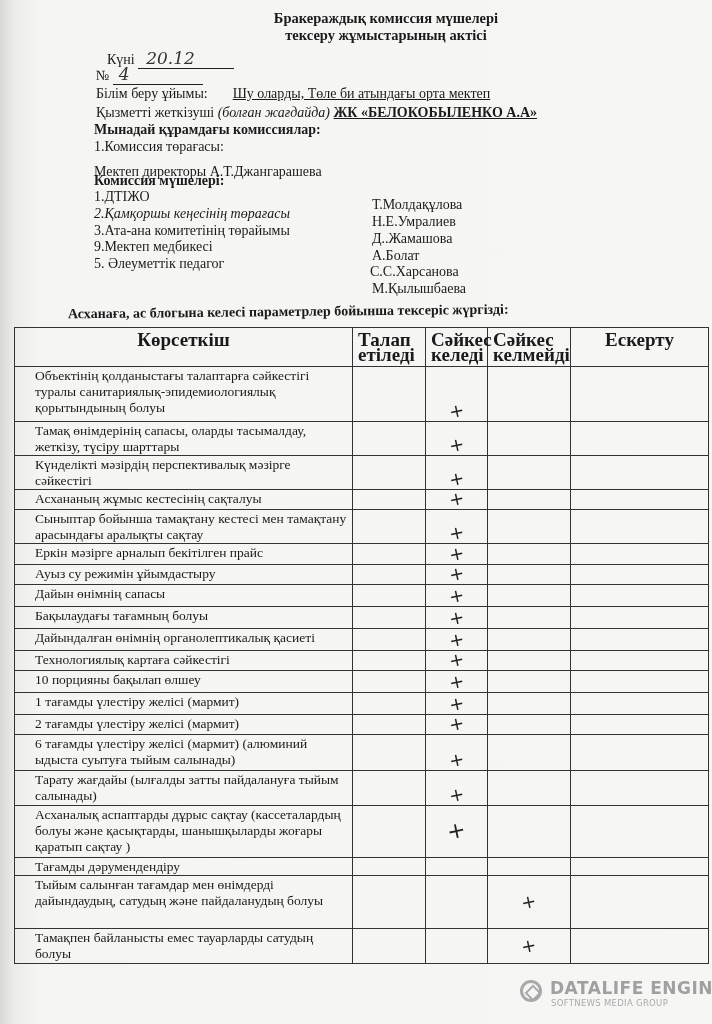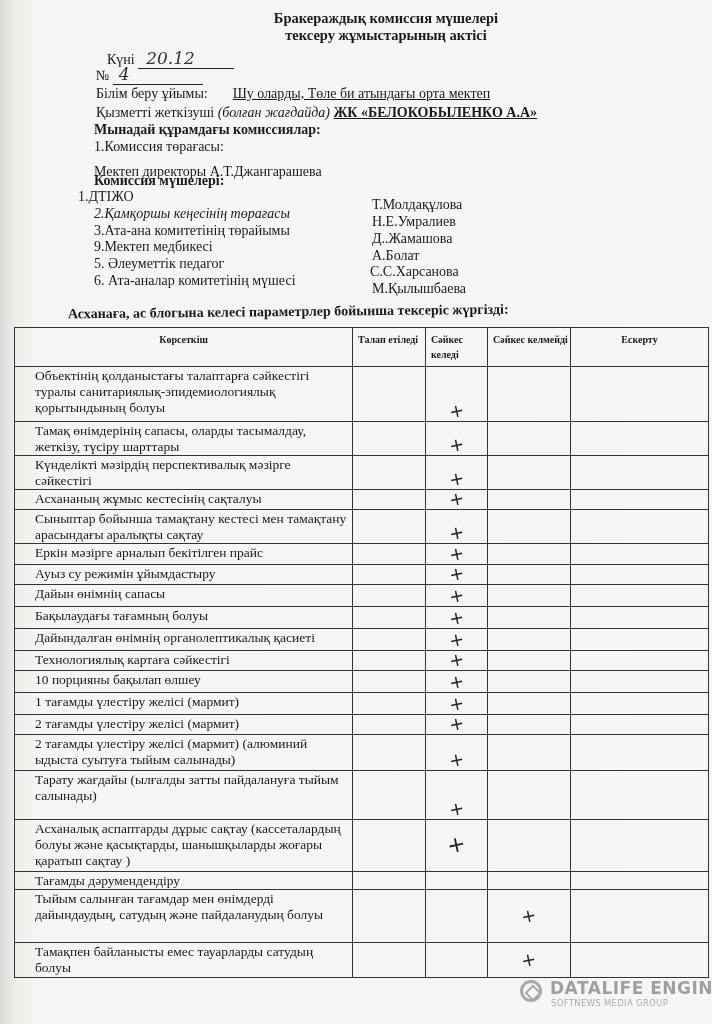--- a/index.html
+++ b/index.html
@@ -15,21 +15,21 @@
   .t1 { top:10px; left:30px; }
   .t2 { top:27px; left:30px; }
   .line { position:absolute; font-size:14px; white-space:nowrap; }
   .hand { font-family:"DejaVu Serif", serif; font-style:italic; color:#333; font-size:17px; }
   .underline-fill { display:inline-block; border-bottom:1px solid #222; }
   .u { text-decoration:underline; }
   .b { font-weight:bold; }
   .i { font-style:italic; }
   table.act { position:absolute; left:14px; top:327px; width:694px; border-collapse:collapse; table-layout:fixed; font-size:13.5px; }
   table.act td, table.act th { border:1px solid #333; vertical-align:top; padding:1px 4px 0 20px; line-height:16px; }
-  table.act th { font-weight:bold; text-align:center; padding:4px 2px; line-height:15px; font-size:10px; }
+  table.act th { font-weight:bold; text-align:center; padding:4px 2px; line-height:15px; font-size:19px; }
   table.act th.l { text-align:left; padding-left:5px; }
   table.act td.c { text-align:center; padding:0; vertical-align:bottom; }
   .mark { font-family:"DejaVu Sans", sans-serif; font-size:18px; color:#222; display:inline-block; transform:rotate(-12deg); line-height:18px; }
   table.act td.section { text-align:center; font-weight:bold; padding:6px 0 12px 0; }
   .wm { position:absolute; left:520px; top:978px; color:#9a9a9a; }
   .wm .logo { position:absolute; left:0; top:2px; width:22px; height:22px; border:3px solid #a8a8a8; border-radius:50%; box-sizing:border-box; }
   .wm .logo:after { content:""; position:absolute; left:4px; top:4px; width:8px; height:8px; border:2px solid #a8a8a8; transform:rotate(45deg); }
   .wm .name { position:absolute; left:30px; top:0; font-family:"DejaVu Sans", sans-serif; font-weight:bold; font-size:17px; letter-spacing:0.5px; white-space:nowrap; color:#a0a0a0; }
   .wm .sub { position:absolute; left:31px; top:20px; font-family:"DejaVu Sans", sans-serif; font-size:8.5px; white-space:nowrap; color:#aaa; letter-spacing:0.3px; }
 </style>
@@ -58,26 +58,25 @@
     <span>Қызметті жеткізуші</span>
     <span class="i">(болған жағдайда)</span>
     <span class="u b">ЖК «БЕЛОКОБЫЛЕНКО А.А»</span>
   </div>
 
   <div class="line b" style="left:94px; top:122px;">Мынадай құрамдағы комиссиялар:</div>
   <div class="line" style="left:94px; top:139px;">1.Комиссия төрағасы:</div>
   <div class="line" style="left:94px; top:164px;">Мектеп директоры  А.Т.Джангарашева</div>
   <div class="line b" style="left:94px; top:173px;">Комиссия мүшелері:</div>
 
-  <div class="line" style="left:78px; top:189px;">1.ДТІЖО</div>
+  <div class="line" style="left:94px; top:189px;">1.ДТІЖО</div>
   <div class="line" style="left:94px; top:206px;font-style:italic;">2.Қамқоршы кеңесінің төрағасы</div>
   <div class="line" style="left:94px; top:223px;">3.Ата-ана комитетінің төрайымы</div>
   <div class="line" style="left:94px; top:239px;">9.Мектеп медбикесі</div>
   <div class="line" style="left:94px; top:256px;">5. Әлеуметтік педагог</div>
-  <div class="line" style="left:94px; top:273px;">6. Ата-аналар комитетінің мүшесі</div>
 
   <div class="line" style="left:372px; top:197px;">Т.Молдақұлова</div>
   <div class="line" style="left:372px; top:214px;">Н.Е.Умралиев</div>
   <div class="line" style="left:372px; top:231px;">Д..Жамашова</div>
   <div class="line" style="left:372px; top:248px;">А.Болат</div>
   <div class="line" style="left:370px; top:264px;">С.С.Харсанова</div>
   <div class="line" style="left:372px; top:281px;">М.Қылышбаева</div>
 
   <div class="line b" style="left:68px; top:304px; transform:rotate(-0.6deg);">Асханаға, ас блогына келесі параметрлер бойынша тексеріс жүргізді:</div>
 
@@ -191,27 +190,27 @@
         <td class="c"></td>
       </tr>
       <tr style="height:20px;">
         <td>2 тағамды үлестіру желісі  (мармит)</td>
         <td class="c"></td>
         <td class="c"><span class="mark">+</span></td>
         <td class="c"></td>
         <td class="c"></td>
       </tr>
       <tr style="height:36px;">
-        <td>2 тағамды үлестіру желісі  (мармит) (алюминий ыдыста суытуға тыйым салынады)</td>
-        <td class="c"></td>
-        <td class="c"><span class="mark">+</span></td>
-        <td class="c"></td>
-        <td class="c"></td>
-      </tr>
-      <tr style="height:49px;">
+        <td>6 тағамды үлестіру желісі  (мармит) (алюминий ыдыста суытуға тыйым салынады)</td>
+        <td class="c"></td>
+        <td class="c"><span class="mark">+</span></td>
+        <td class="c"></td>
+        <td class="c"></td>
+      </tr>
+      <tr style="height:35px;">
         <td>Тарату жағдайы (ылғалды затты пайдалануға тыйым салынады)</td>
         <td class="c"></td>
         <td class="c"><span class="mark">+</span></td>
         <td class="c"></td>
         <td class="c"></td>
       </tr>
       <tr style="height:52px;">
         <td>Асханалық аспаптарды дұрыс сақтау (кассеталардың болуы және қасықтарды, шанышқыларды жоғары қаратып сақтау )</td>
         <td class="c"></td>
         <td class="c" style="vertical-align:middle;"><span class="mark" style="font-size:22px;">+</span></td>

